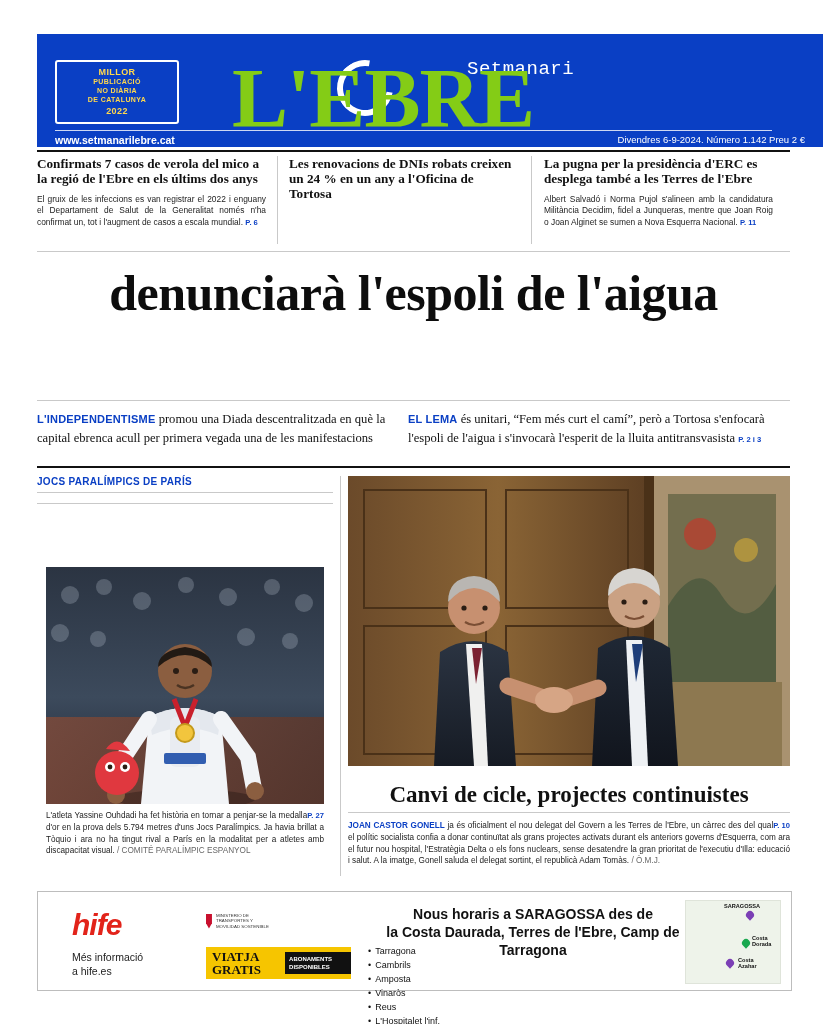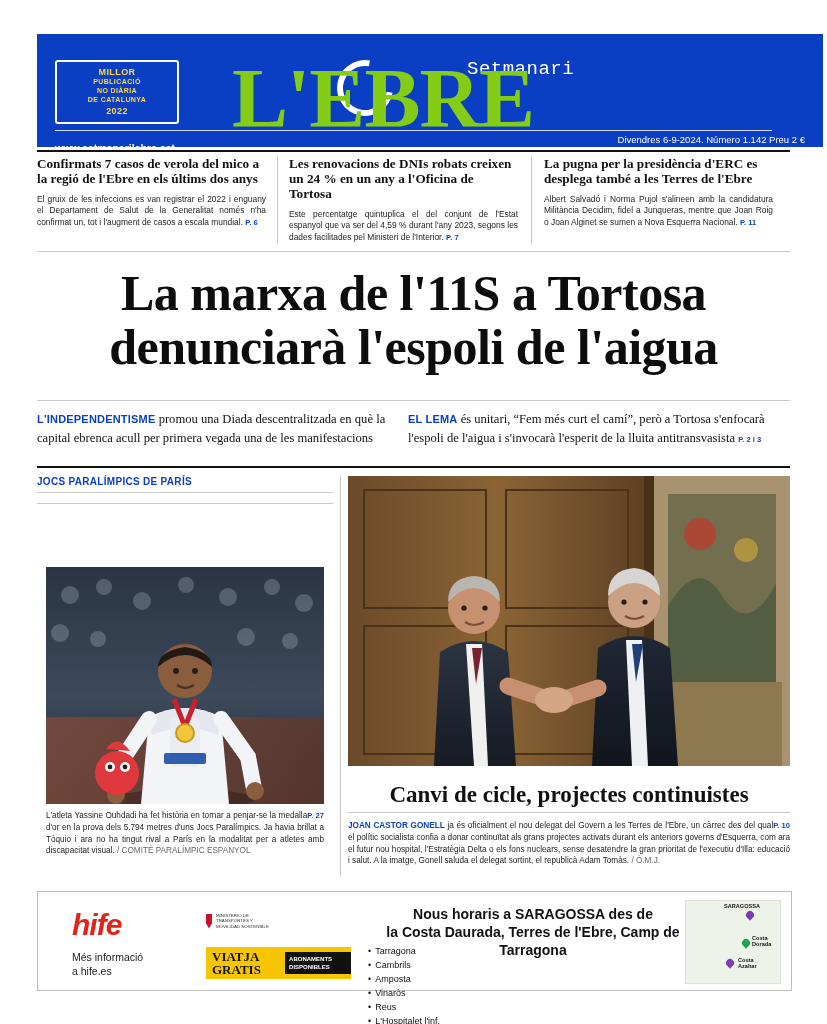--- a/index.html
+++ b/index.html
@@ -16,21 +16,21 @@
   .award .l3{font-size:7px;}
   .award .l4{font-size:7px;}
   .award .l5{font-size:9px;margin-top:1px;}
   .setmanari{position:absolute;left:430px;top:24px;color:#fff;font-family:Liberation Mono, monospace;font-size:19px;letter-spacing:.5px;}
   .lebre{position:absolute;left:195px;top:22px;width:560px;color:#84cc16;font-family:"Liberation Serif",serif;
          font-weight:bold;font-size:84px;letter-spacing:-1px;line-height:86px;}
   .circlemark{position:absolute;left:300px;top:26px;width:44px;height:44px;border:6px solid #fff;border-radius:50%;
               border-right-color:transparent;transform:rotate(-35deg);}
 
   .mh-rule{position:absolute;left:18px;top:96px;width:717px;height:1px;background:#ffffff;opacity:.8;}
-  .mh-url{position:absolute;left:18px;top:108px;color:#fff;font-family:"Liberation Sans",sans-serif;font-size:10.5px;font-weight:bold;}
+  .mh-url{position:absolute;left:18px;top:100px;color:#fff;font-family:"Liberation Sans",sans-serif;font-size:10.5px;font-weight:bold;}
   .mh-meta{position:absolute;right:18px;top:100px;color:#fff;font-family:"Liberation Sans",sans-serif;font-size:9.5px;}
 
   
   .teasers{position:absolute;left:37px;top:156px;width:753px;height:95px;}
   .teaser{position:absolute;top:0;width:229px;}
   .t1{left:0;} .t2{left:252px;} .t3{left:507px;}
   .teaser .hl{font-family:"Liberation Serif",serif;font-weight:bold;font-size:13.2px;line-height:15px;color:#111;}
   .teaser .bd{margin-top:8px;font-family:"Liberation Sans",sans-serif;font-size:8.4px;line-height:11.4px;color:#222;text-align:justify;}
   .teaser .pg{font-family:"Liberation Sans",sans-serif;font-weight:bold;font-size:7.6px;color:#0a3fc4;}
   .vsep{position:absolute;top:0;width:1px;height:88px;background:#c9c9c9;}
@@ -128,38 +128,33 @@
     <div class="teaser t1">
       <div class="hl">Confirmats 7 casos de verola del mico a la regió de l'Ebre en els últims dos anys</div>
       <div class="bd">
         <span>El gruix de les infeccions es van registrar el 2022 i enguany el Departament de Salut de la Generalitat només n'ha confirmat un, tot i l'augment de casos a escala mundial.</span>
         <span class="pg">P. 6</span>
       </div>
     </div>
 
     <div class="teaser t2">
       <div class="hl">Les renovacions de DNIs robats creixen un 24 % en un any a l'Oficina de Tortosa</div>
-      <div class="bd">
-        <span>Este percentatge quintuplica el del conjunt de l'Estat espanyol que va ser del 4,59 % durant l'any 2023, segons les dades facilitades pel Ministeri de l'Interior.</span>
-        <span class="pg">P. 7</span>
-      </div>
     </div>
 
     <div class="teaser t3">
       <div class="hl">La pugna per la presidència d'ERC es desplega també a les Terres de l'Ebre</div>
       <div class="bd">
         <span>Albert Salvadó i Norma Pujol s'alineen amb la candidatura Militància Decidim, fidel a Junqueras, mentre que Joan Roig o Joan Alginet se sumen a Nova Esquerra Nacional.</span>
         <span class="pg">P. 11</span>
       </div>
     </div>
   </div>
   <div class="underrule"></div>
 
   <div class="mainhead">
-    <div>La marxa de l'11S a Tortosa</div>
     <div>denunciarà l'espoli de l'aigua</div>
   </div>
 
   <div class="sublead-rule"></div>
 
   <div class="sublead sl1">
     <span class="kick">L'INDEPENDENTISME</span><span> promou una Diada descentralitzada en què la capital ebrenca acull per primera vegada una de les manifestacions</span>
   </div>
 
   <div class="sublead sl2">

